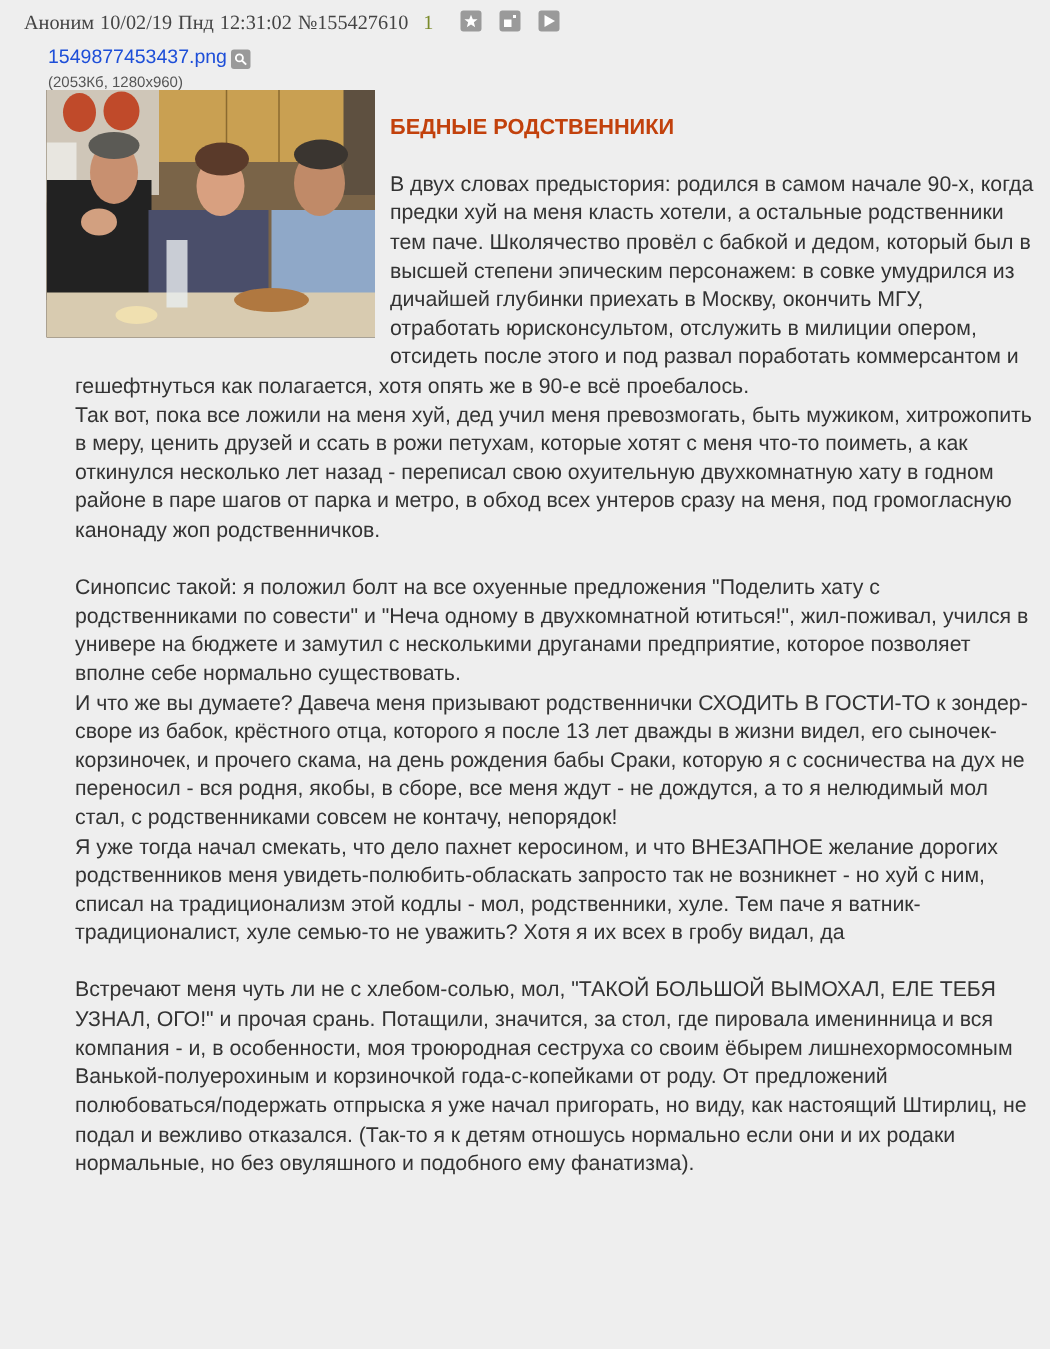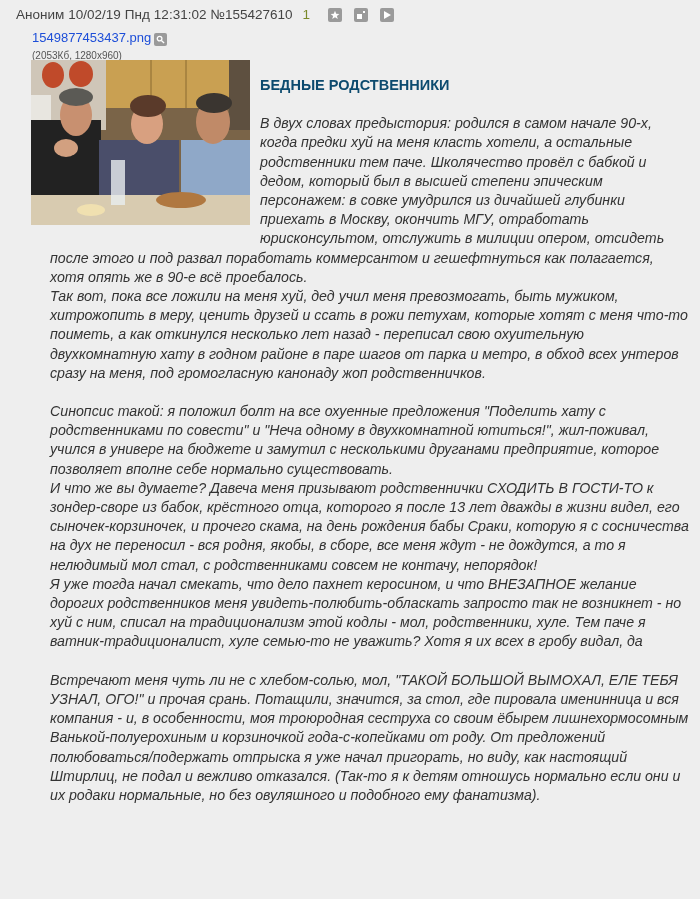--- a/index.html
+++ b/index.html
@@ -11,21 +11,21 @@
   }
   .post {
     position: relative;
     width: 700px; height: 899px;
     background: #eeeeee;
     box-sizing: border-box;
   }
   .post-header {
     position: absolute; left: 16px; top: 7px;
     font-size: 13.5px; color: #444;
-    display: flex; align-items: flex-end; white-space: nowrap;
+    display: flex; align-items: flex-start; white-space: nowrap; font-family: Liberation Serif, serif;
   }
   .post-header span { margin-right: 4px; }
   .reply-count { color: #7a8a2a; margin-left: 6px; margin-right: 10px !important; }
   .hdr-btn {
     width: 14px; height: 14px; background: #9a9a9a; border-radius: 2px;
     display: inline-flex; align-items: center; justify-content: center;
     margin-left: 8px; cursor: pointer;
   }
   .hdr-btn svg { width: 10px; height: 10px; }
   .file-info {
@@ -41,24 +41,24 @@
   .thumb {
     position: absolute; left: 31px; top: 60px; width: 219px; height: 165px;
     overflow: hidden; background: #6b5a3e;
   }
   .post-body {
     position: absolute; left: 50px; top: 74px; width: 640px;
     font-size: 14.2px; line-height: 19.2px; color: #333;
   }
   .float-pad { float: left; width: 210px; height: 164px; }
   .title {
-    font-weight: bold; font-size: 14.5px; color: #0c4a6e;
+    font-weight: bold; font-size: 14.5px; color: #c2410c;
     margin: 2px 0 19px 0; padding-left: 2px;
   }
-  .para { margin: 0; font-style: italic; }
+  .para { margin: 0; }
   .para.lead { padding-left: 0; }
   .gap { height: 19px; }
 </style>
 </head>
 <body>
 
 <div class="post">
 
   <div class="post-header">
     <span>Аноним</span>

